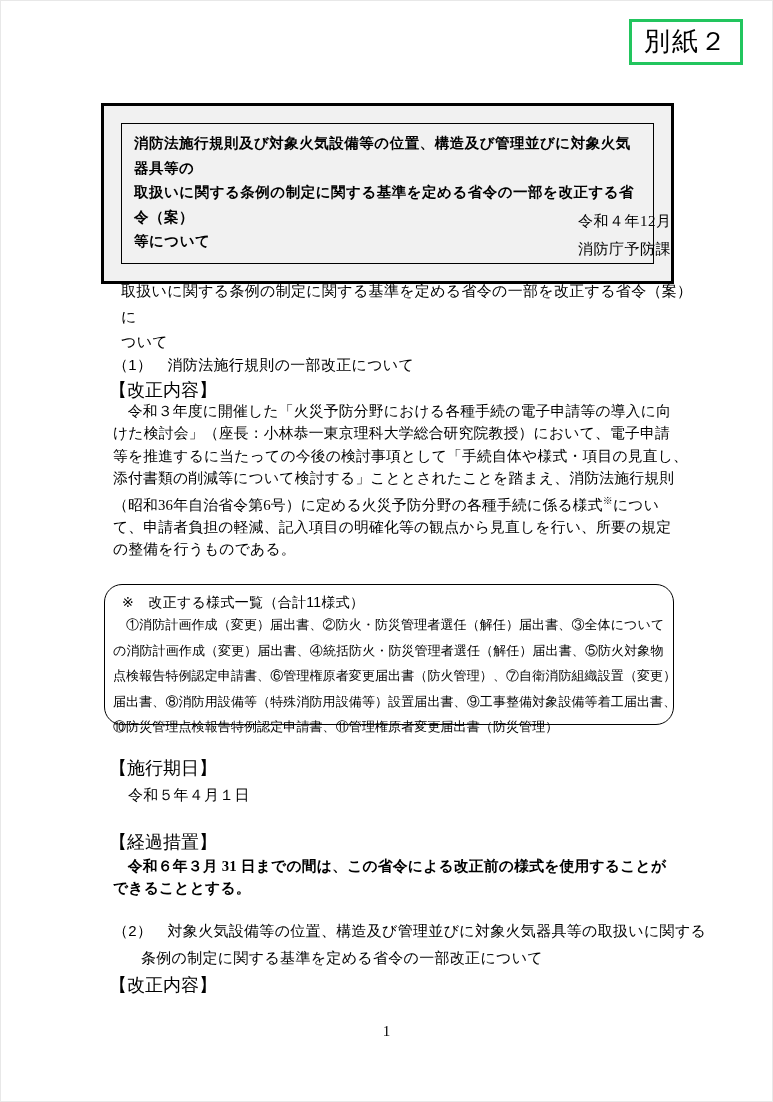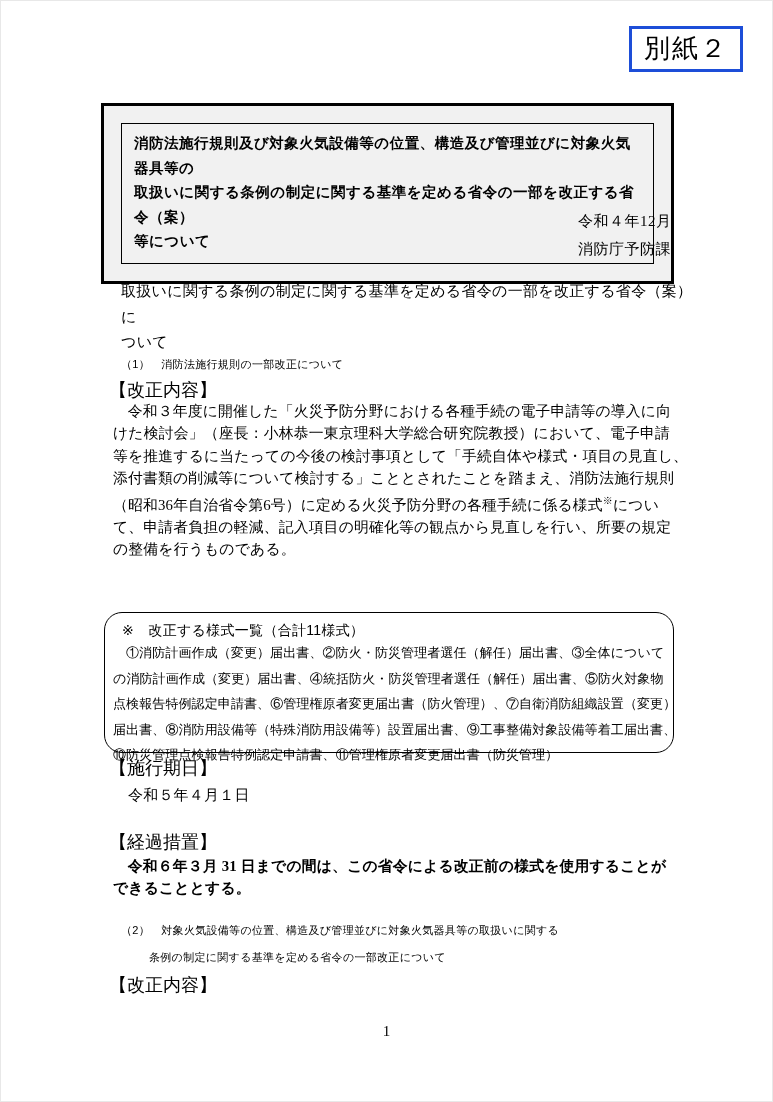--- a/index.html
+++ b/index.html
@@ -10,22 +10,22 @@
     border:1px solid #e8e8e8;
     box-sizing:border-box;
     font-family:"Liberation Serif","DejaVu Serif",serif;
     color:#000;
     overflow:hidden;
   }
   .sans{font-family:"Liberation Sans","DejaVu Sans",sans-serif;}
   .serif{font-family:"Liberation Serif","DejaVu Serif",serif;}
 
   .attachment-box{
-    position:absolute;top:25px;left:628px;
-    border:3px solid #1d4ed8;
+    position:absolute;top:18px;left:628px;
+    border:3px solid #22c55e;
     padding:3px 12px 5px 12px;
     font-size:26px;line-height:32px;
     letter-spacing:2px;
     background:#fff;
   }
 
   .title-box{
     position:absolute;top:102px;left:100px;width:573px;
     box-sizing:border-box;
     border:3px solid #000;
@@ -47,22 +47,22 @@
   }
 
   .sec1-heading{
     position:absolute;top:277px;left:104px;width:600px;
     font-size:15px;line-height:25.5px;
     letter-spacing:0.3px;
   }
   .sec1-heading .cont{padding-left:16px;}
 
   .sub-heading{
-    position:absolute;left:120px;
-    font-size:11px;line-height:25px;
+    position:absolute;left:112px;
+    font-size:15px;line-height:25px;
     letter-spacing:0.3px;
     white-space:nowrap;
   }
   .sub1-heading{top:351px;}
   .sub2-heading{top:916px;width:600px;white-space:normal;line-height:27px;}
   .sub2-heading .cont{padding-left:28px;}
 
   .bracket-label{
     position:absolute;left:108px;
     font-size:18px;
@@ -79,21 +79,21 @@
     letter-spacing:0.2px;
   }
   .body-par .line{white-space:nowrap;}
   .body-par .indent{text-indent:1em;}
   .par-main{top:399px;}
   .par-date{top:783px;font-size:15px;}
   .par-keika{top:854px;font-weight:bold;}
   .sup{font-size:10px;vertical-align:super;}
 
   .note-box{
-    position:absolute;top:611px;left:103px;width:570px;height:141px;
+    position:absolute;top:583px;left:103px;width:570px;height:141px;
     box-sizing:border-box;
     border:1.5px solid #000;
     border-radius:18px;
     padding:7px 8px 6px 8px;
   }
   .note-header{
     font-size:14px;line-height:20px;
     margin-left:9px;
     letter-spacing:0.3px;
   }

